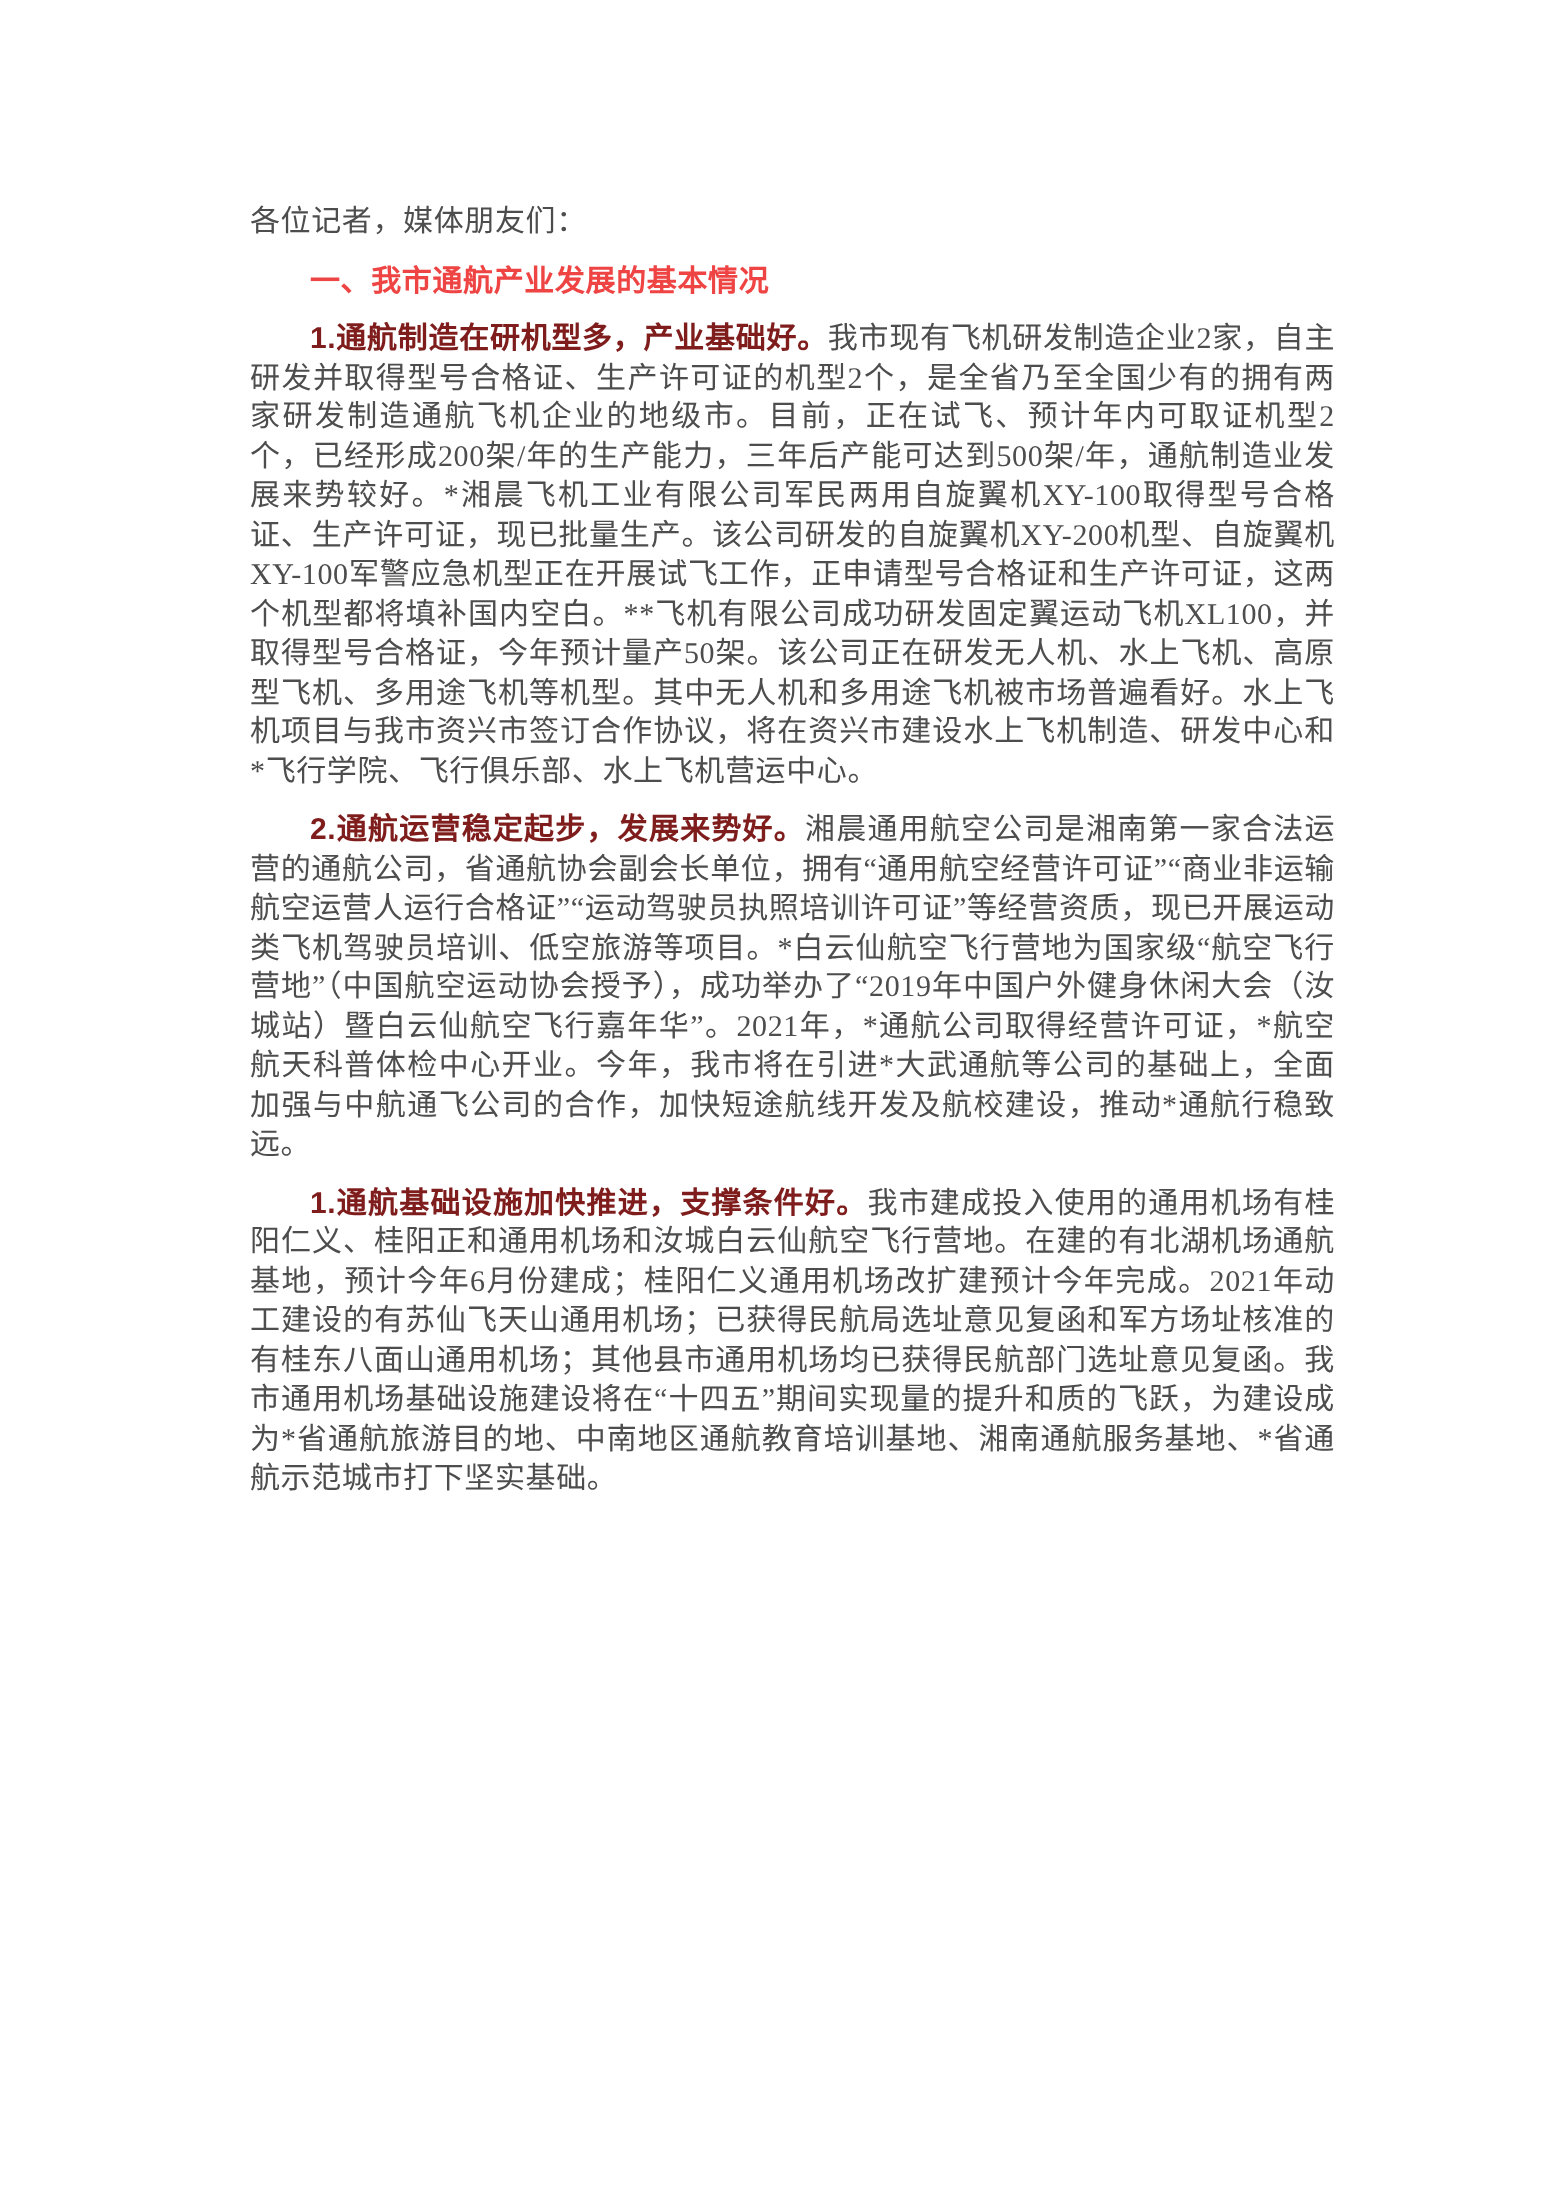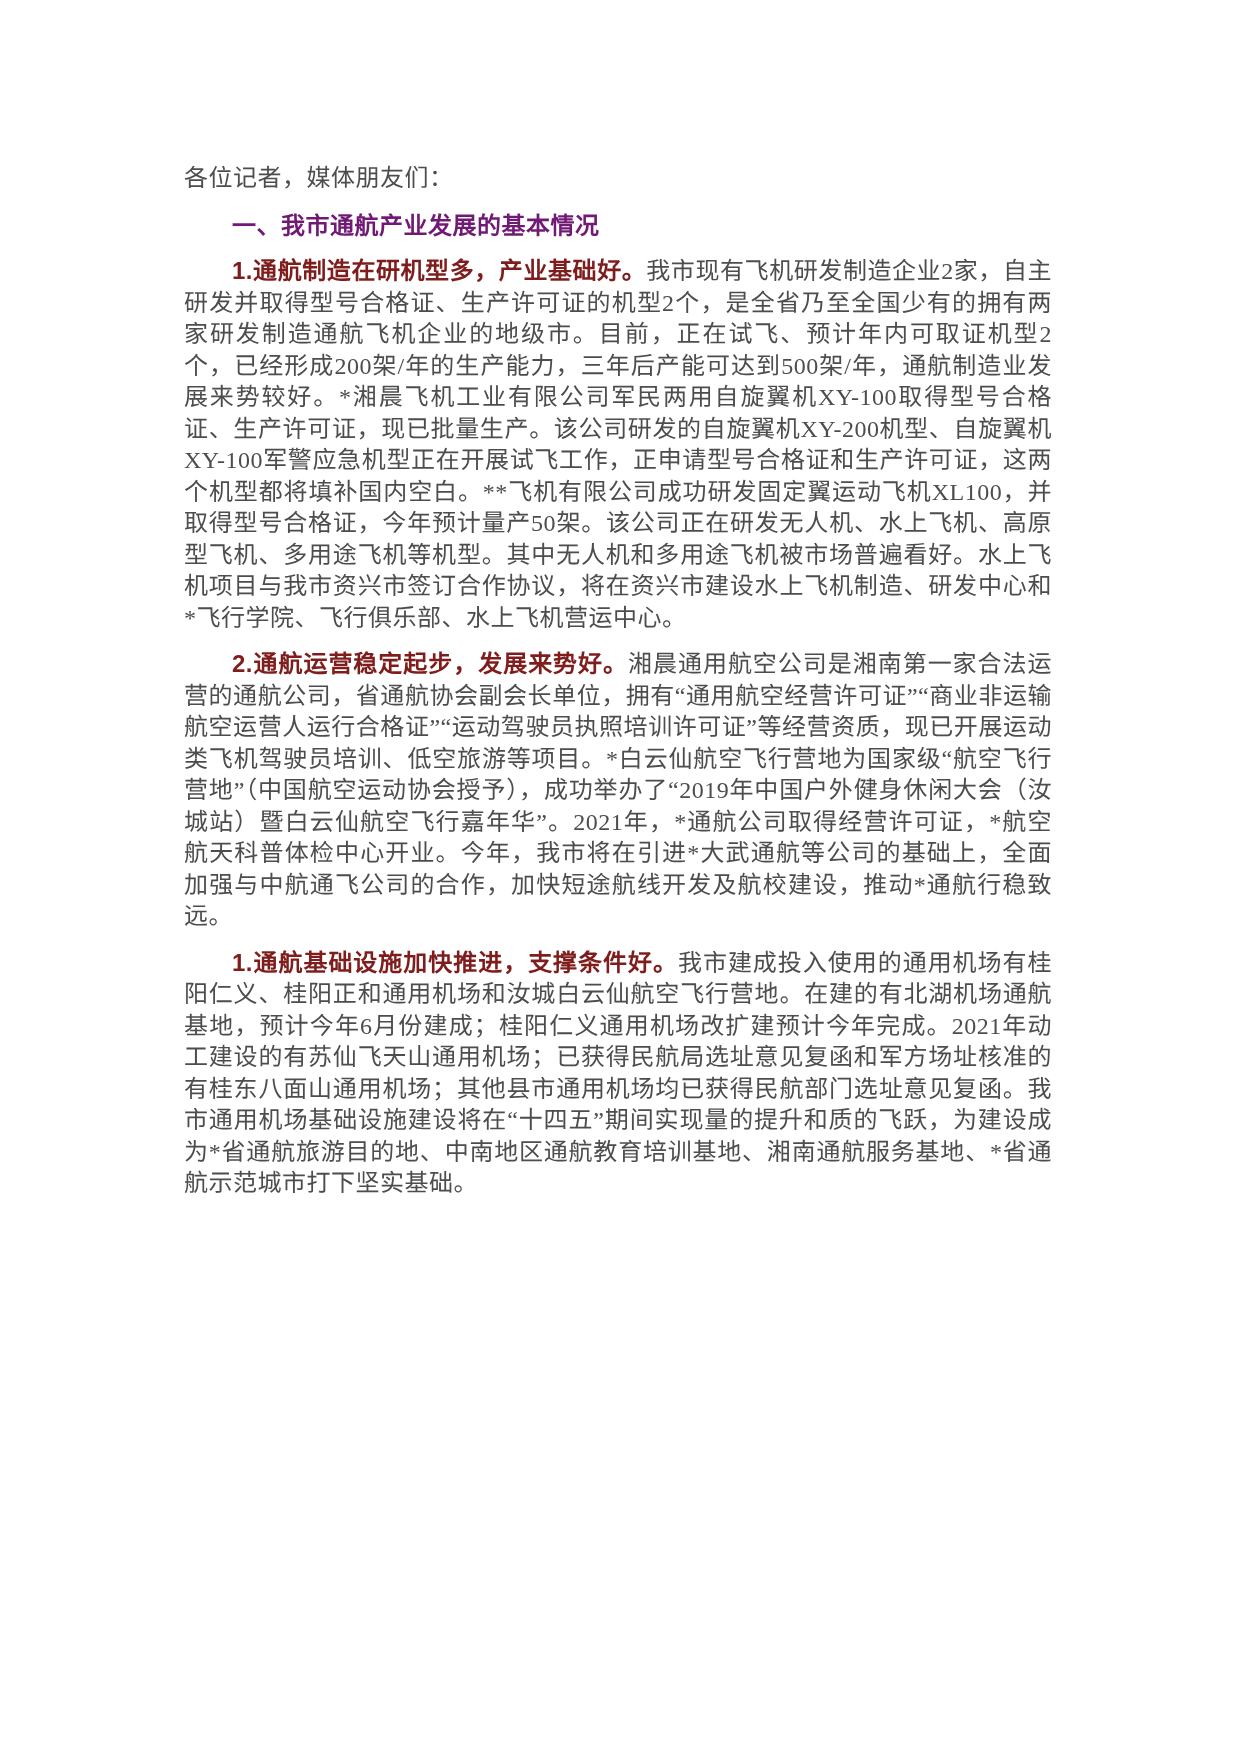--- a/index.html
+++ b/index.html
@@ -10,21 +10,21 @@
   .page {
     position: relative;
     width: 1240px;
     height: 1754px;
     background: #ffffff;
     overflow: hidden;
     font-family: "Liberation Serif", "DejaVu Serif", serif;
   }
   .content {
     position: absolute;
-    left: 184px;
+    left: 200px;
     top: 163px;
     width: 868px;
   }
   .doc-p {
     margin: 14px 0 0 0;
     font-size: 24px;
     line-height: 31.5px;
     color: #4d4d4d;
     text-align: justify;
     text-indent: 2em;
@@ -34,21 +34,21 @@
   .doc-p.no-indent {
     text-indent: 0;
   }
   .doc-p.first {
     margin-top: 0;
   }
   .section-heading {
     margin: 15px 0 0 0;
     font-size: 24px;
     line-height: 31.5px;
-    color: #701a75;
+    color: #ef4444;
     font-weight: bold;
     text-indent: 2em;
     font-family: "Liberation Sans", "DejaVu Sans", sans-serif;
     letter-spacing: 0.5px;
   }
   .lead {
     font-weight: bold;
     color: #7f1d1d;
     font-family: "Liberation Sans", "DejaVu Sans", sans-serif;
   }

